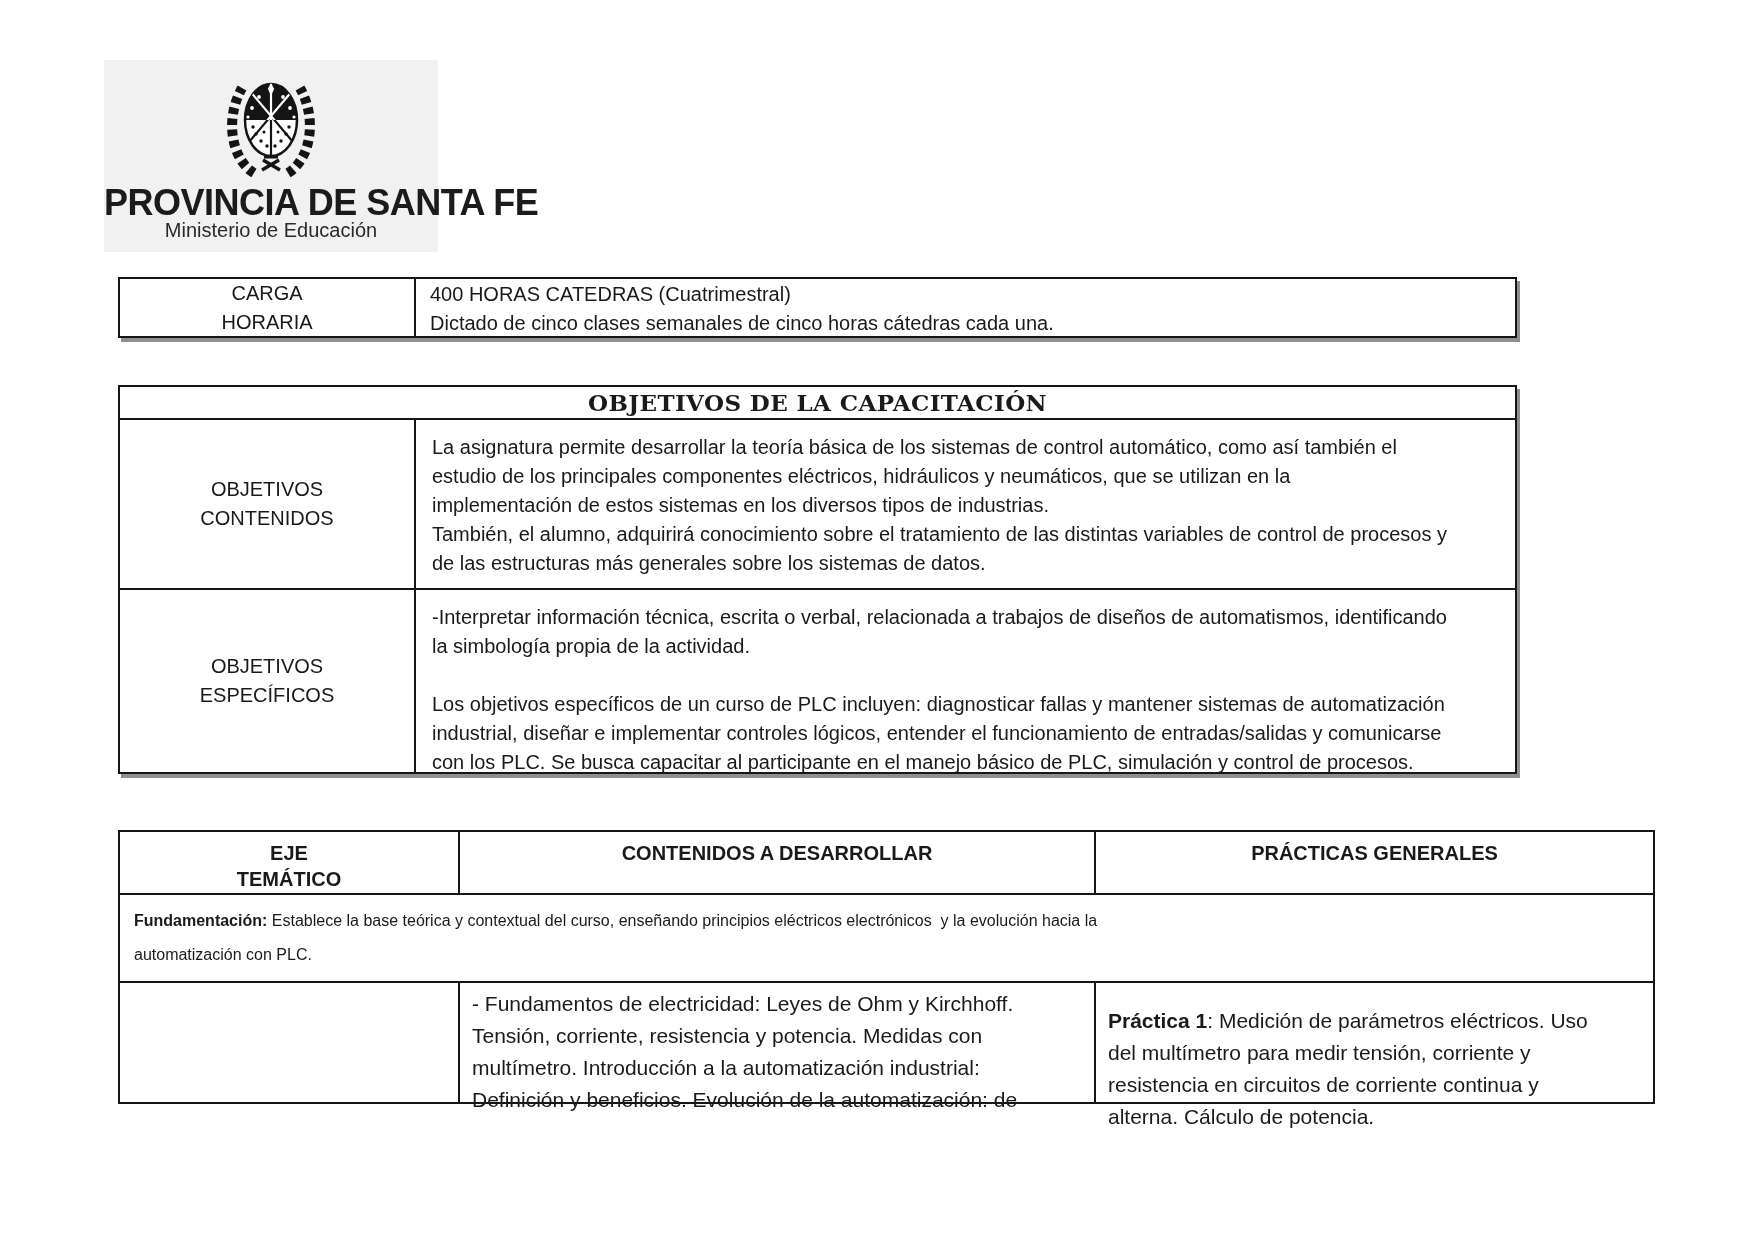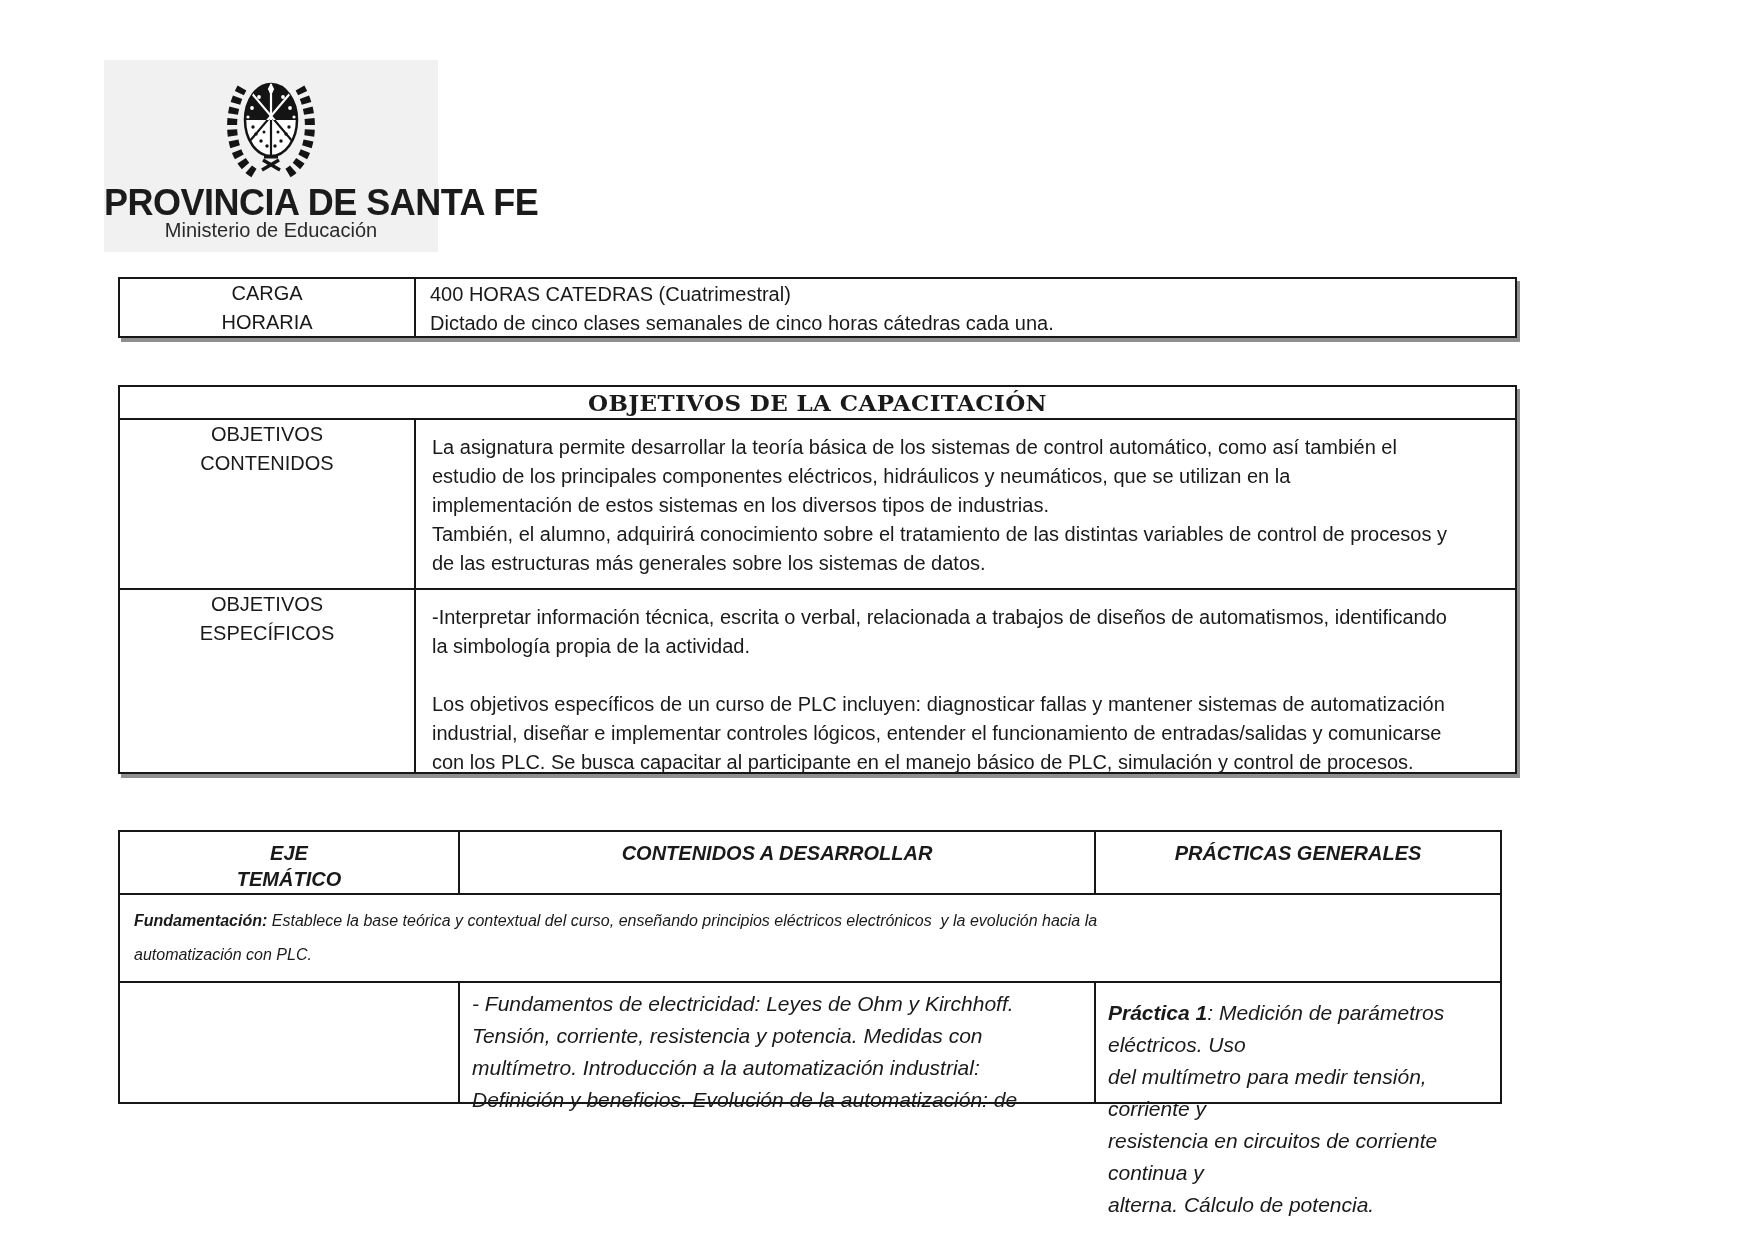--- a/index.html
+++ b/index.html
@@ -39,42 +39,42 @@
     height:31px; border-bottom:2px solid #161616; text-align:center;
     font-family:"DejaVu Serif", serif; font-weight:bold; font-size:23px;
     line-height:31px; letter-spacing:0.4px;
   }
   .obj-row { display:flex; }
   .obj-row + .obj-row { border-top:2px solid #161616; }
   .obj-row.generales { height:168px; }
   .obj-row.especificos { height:182px; }
   .obj-label {
     width:294px; border-right:2px solid #161616; display:flex; flex-direction:column;
-    align-items:center; text-align:center;
+    align-items:center; justify-content:center; text-align:center;
   }
   .obj-text { flex:1; padding:13px 16px 0 16px; }
   .blank-line { height:29px; }
 
   
-  .programa { left:118px; top:830px; width:1384px;font-style:italic; }
+  .programa { left:118px; top:830px; width:1537px; }
   .prog-head { display:flex; height:61px; border-bottom:2px solid #161616; }
   .prog-head .cell {
     text-align:center; font-weight:bold; font-size:20px; line-height:26px; padding-top:8px;
     box-sizing:border-box;
   }
   .col-eje { width:340px; border-right:2px solid #161616; }
   .col-contenidos { width:636px; border-right:2px solid #161616; }
   .col-practicas { flex:1; }
   .prog-fund {
     height:77px; border-bottom:2px solid #161616; padding:9px 14px 0 14px;
     font-size:16px; line-height:34px; box-sizing:content-box;
   }
   .prog-fund .fund-line { white-space:pre-wrap; }
   .prog-body { display:flex; height:119px; }
-  .prog-body .cell { box-sizing:border-box; font-size:21px; line-height:32px; padding:14px 12px 0 12px; }
+  .prog-body .cell { box-sizing:border-box; font-size:21px; line-height:32px; padding:22px 12px 0 12px; }
   .prog-body .col-eje, .prog-body .col-contenidos { padding:5px 12px 0 12px; }
   .bold { font-weight:bold; }
 </style>
 </head>
 <body>
 
 <div class="page">
 
   <div class="logo-block">
     <svg class="logo-emblem" width="100" height="116" viewBox="0 0 100 116">

